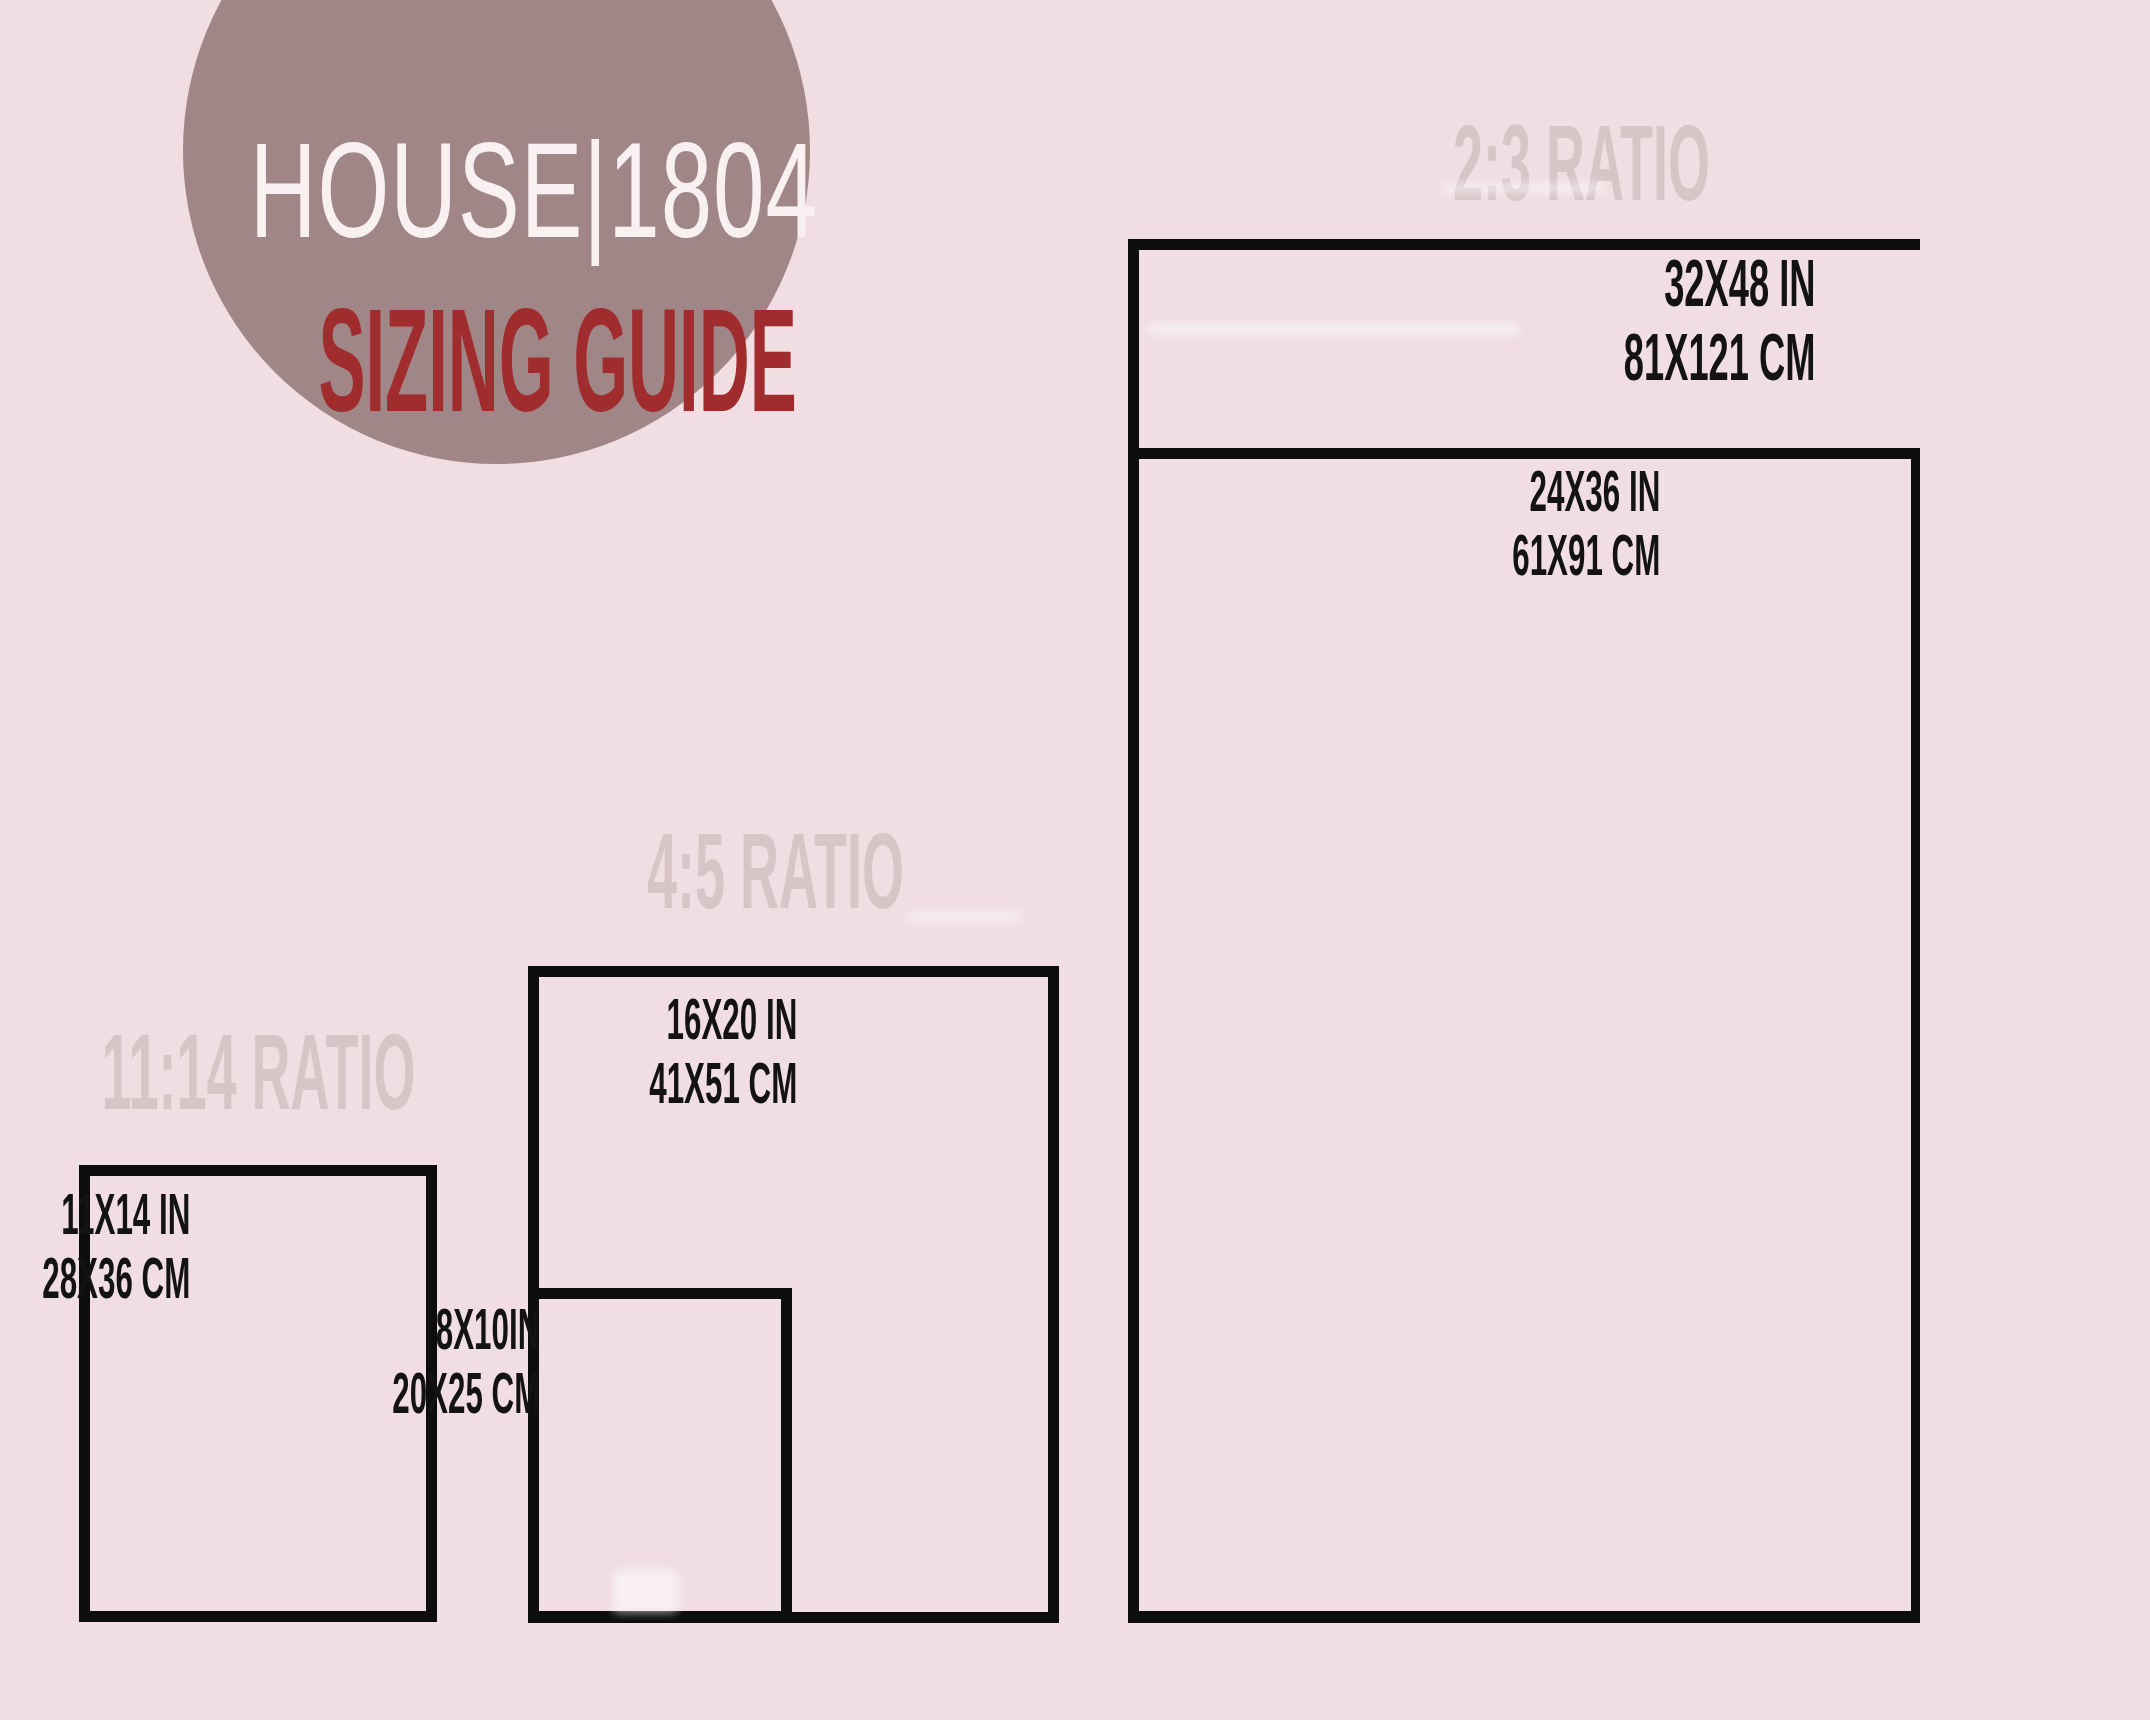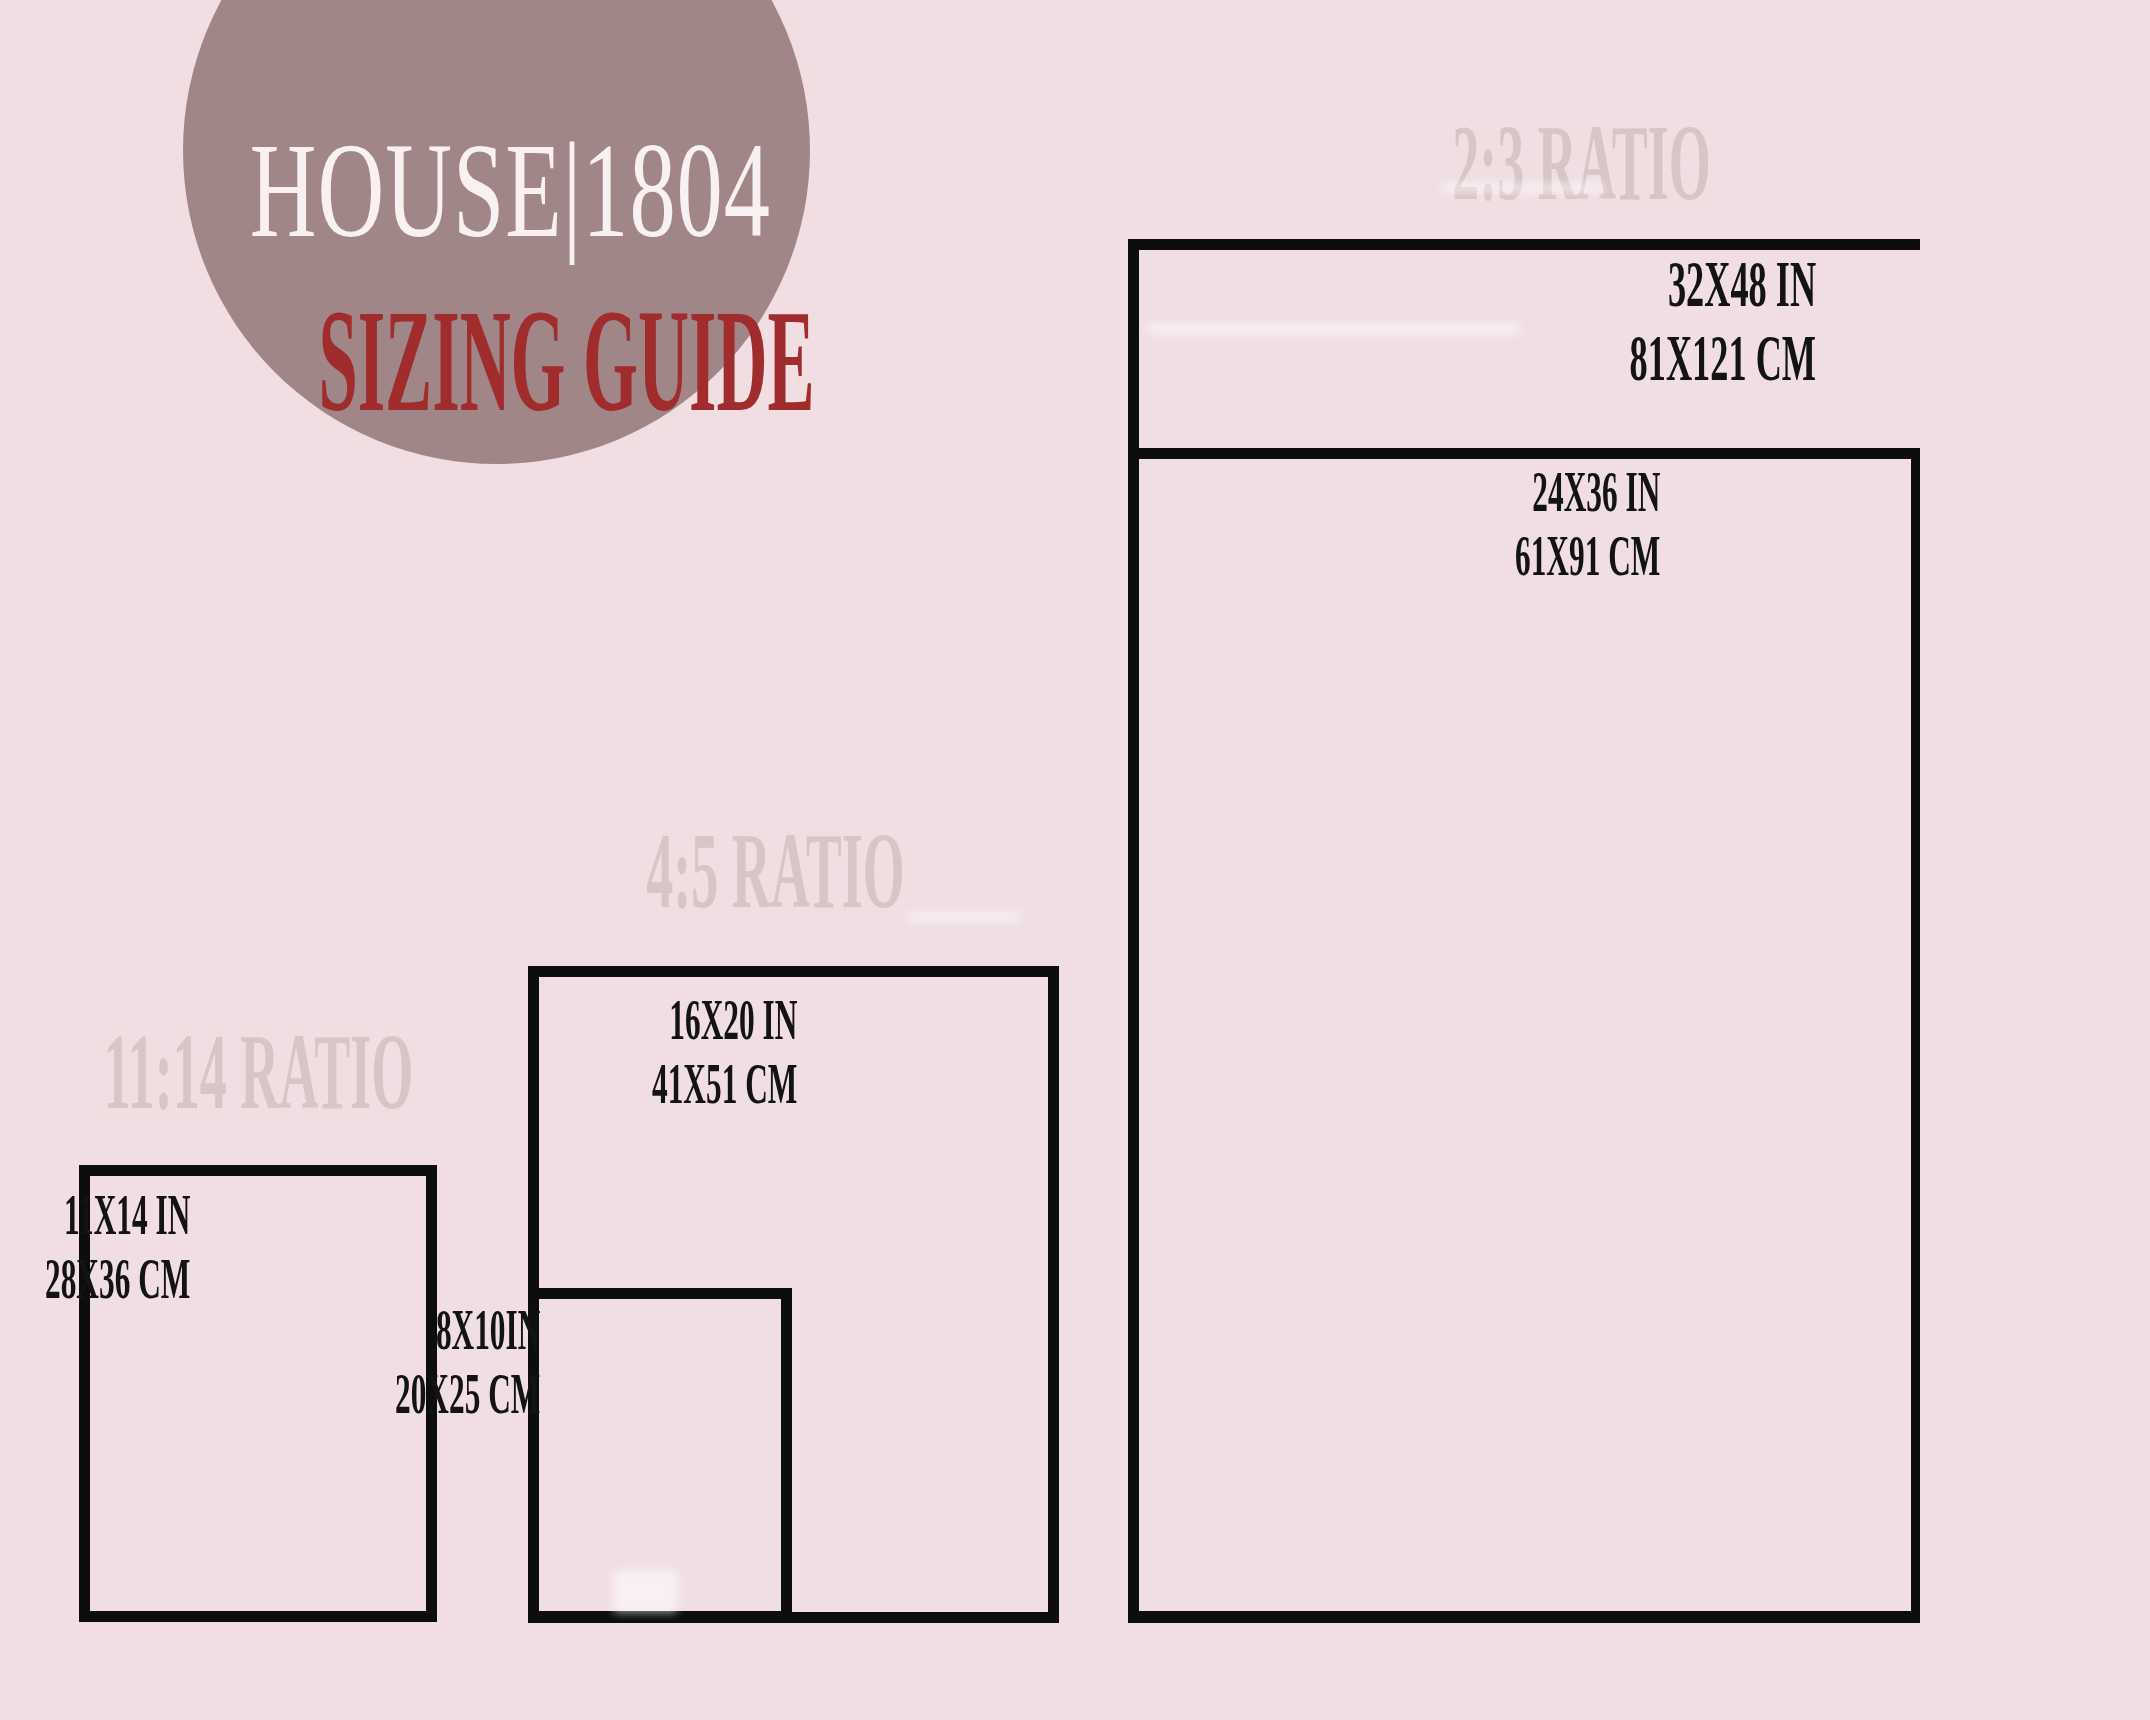--- a/index.html
+++ b/index.html
@@ -6,21 +6,21 @@
     margin: 0;
     padding: 0;
     background: #f0dee2;
   }
   #canvas {
     position: relative;
     width: 1920px;
     height: 1721px;
     background: #f0dee2;
     overflow: hidden;
-    font-family: Liberation Serif, serif;
+    font-family: Liberation Sans, sans-serif;
   }
 
   
   #brand-circle {
     position: absolute;
     left: 183px;
     top: -163px;
     width: 627px;
     height: 627px;
     border-radius: 50%;

